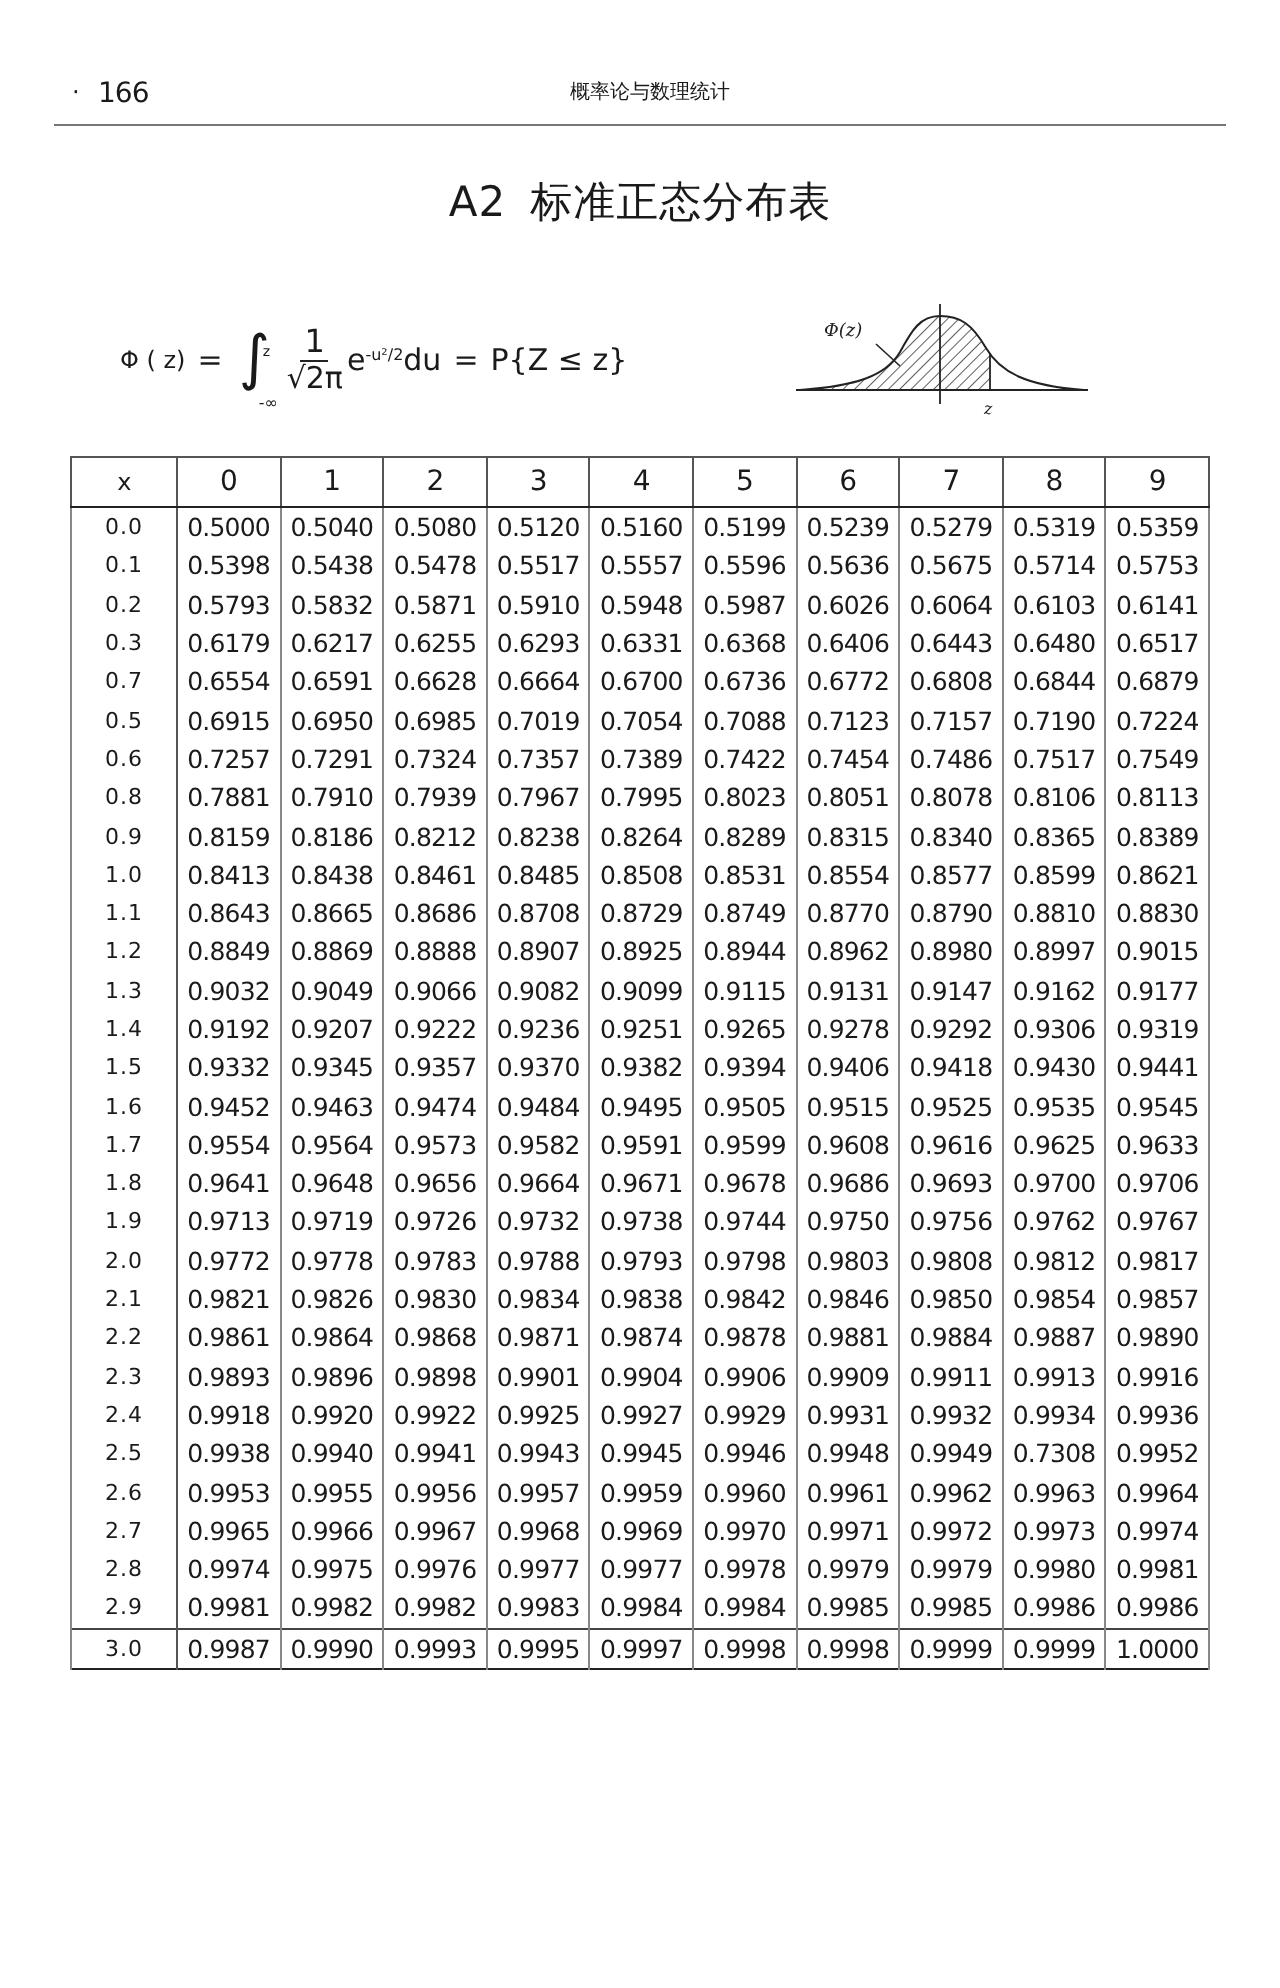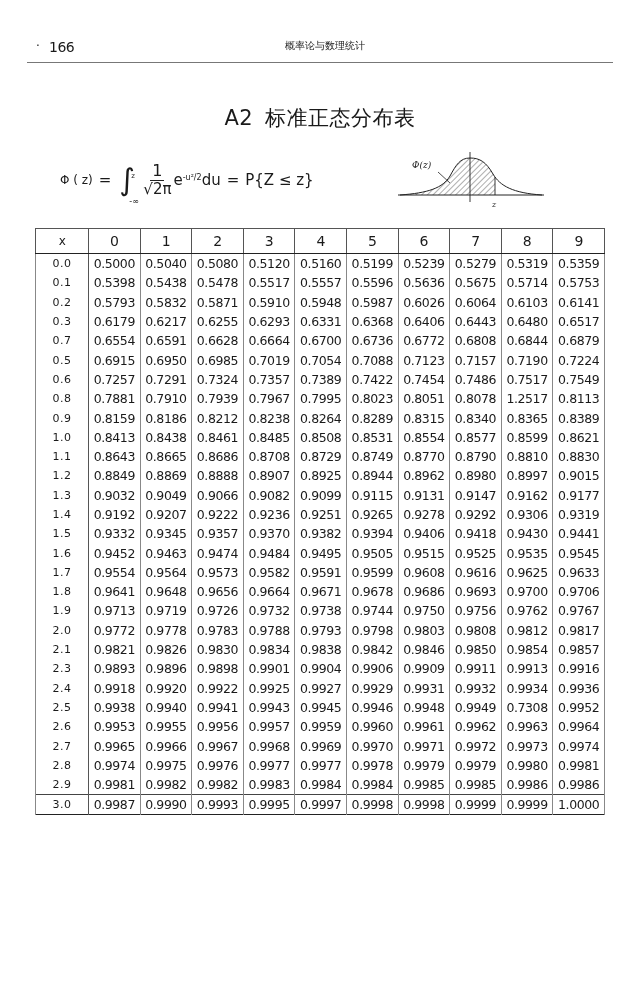--- a/index.html
+++ b/index.html
@@ -6,21 +6,21 @@
   body {
     width: 640px; height: 994px; background: #ffffff; position: relative;
     font-family: "DejaVu Sans", sans-serif; color: #1a1a1a; overflow: hidden;
   }
   .page-header { position: absolute; left: 27px; top: 36px; width: 586px; height: 27px; }
   .page-header .dot { position: absolute; left: 9px; top: 3px; font-size: 12px; }
   .page-header .pnum { position: absolute; left: 22px; top: 3px; font-size: 14px; letter-spacing: -0.5px; }
   .page-header .booktitle { position: absolute; left: 0; width: 596px; text-align: center; top: 3px; font-size: 10px; }
   .header-rule { position: absolute; left: 27px; top: 62px; width: 586px; height: 1px; background: #777; }
 
-  .doc-title { position: absolute; left: 0; width: 640px; top: 104px; text-align: center; font-size: 21px; letter-spacing: 0.5px; }
+  .doc-title { position: absolute; left: 0; width: 640px; top: 87px; text-align: center; font-size: 21px; letter-spacing: 0.5px; }
   .doc-title .code { margin-right: 12px; }
 
   .formula { position: absolute; left: 60px; top: 160px; height: 40px; font-size: 15px; display: flex; align-items: center; white-space: nowrap; }
   .formula .phi { font-size: 12px; }
   .formula .sp { display: inline-block; width: 6px; }
   .integral { position: relative; display: inline-block; font-size: 30px; font-style: italic; line-height: 30px; width: 14px; margin-left: 2px; }
   .integral .lo { position: absolute; left: 10px; top: 22px; font-size: 8px; font-style: normal; }
   .integral .hi { position: absolute; left: 12px; top: -4px; font-size: 7px; font-style: normal; }
   .frac { display: inline-flex; flex-direction: column; align-items: center; margin: 0 2px 0 10px; line-height: 1; }
   .frac .num { font-size: 16px; border-bottom: 1px solid #222; padding: 0 2px 1px; }
@@ -209,21 +209,21 @@
       <tr>
         <td class="xcol">0.8</td>
         <td>0.7881</td>
         <td>0.7910</td>
         <td>0.7939</td>
         <td>0.7967</td>
         <td>0.7995</td>
         <td>0.8023</td>
         <td>0.8051</td>
         <td>0.8078</td>
-        <td>1.2517</td>
+        <td>0.8106</td>
         <td>0.8113</td>
       </tr>
       <tr>
         <td class="xcol">0.9</td>
         <td>0.8159</td>
         <td>0.8186</td>
         <td>0.8212</td>
         <td>0.8238</td>
         <td>0.8264</td>
         <td>0.8289</td>
@@ -380,20 +380,33 @@
         <td>0.9821</td>
         <td>0.9826</td>
         <td>0.9830</td>
         <td>0.9834</td>
         <td>0.9838</td>
         <td>0.9842</td>
         <td>0.9846</td>
         <td>0.9850</td>
         <td>0.9854</td>
         <td>0.9857</td>
+      </tr>
+      <tr>
+        <td class="xcol">2.2</td>
+        <td>0.9861</td>
+        <td>0.9864</td>
+        <td>0.9868</td>
+        <td>0.9871</td>
+        <td>0.9874</td>
+        <td>0.9878</td>
+        <td>0.9881</td>
+        <td>0.9884</td>
+        <td>0.9887</td>
+        <td>0.9890</td>
       </tr>
       <tr>
         <td class="xcol">2.3</td>
         <td>0.9893</td>
         <td>0.9896</td>
         <td>0.9898</td>
         <td>0.9901</td>
         <td>0.9904</td>
         <td>0.9906</td>
         <td>0.9909</td>

